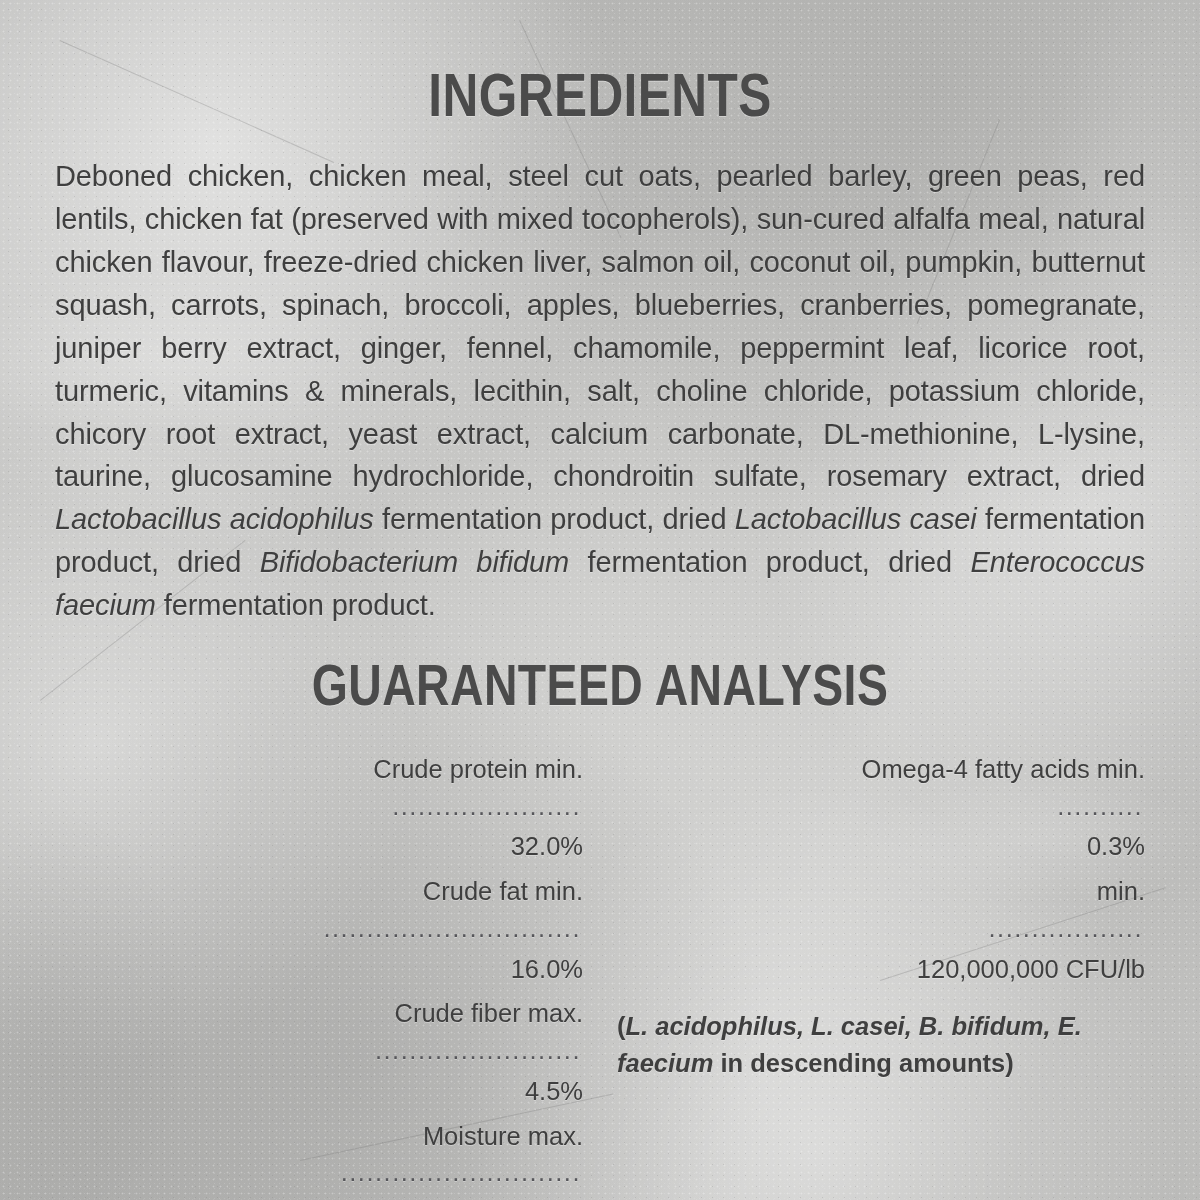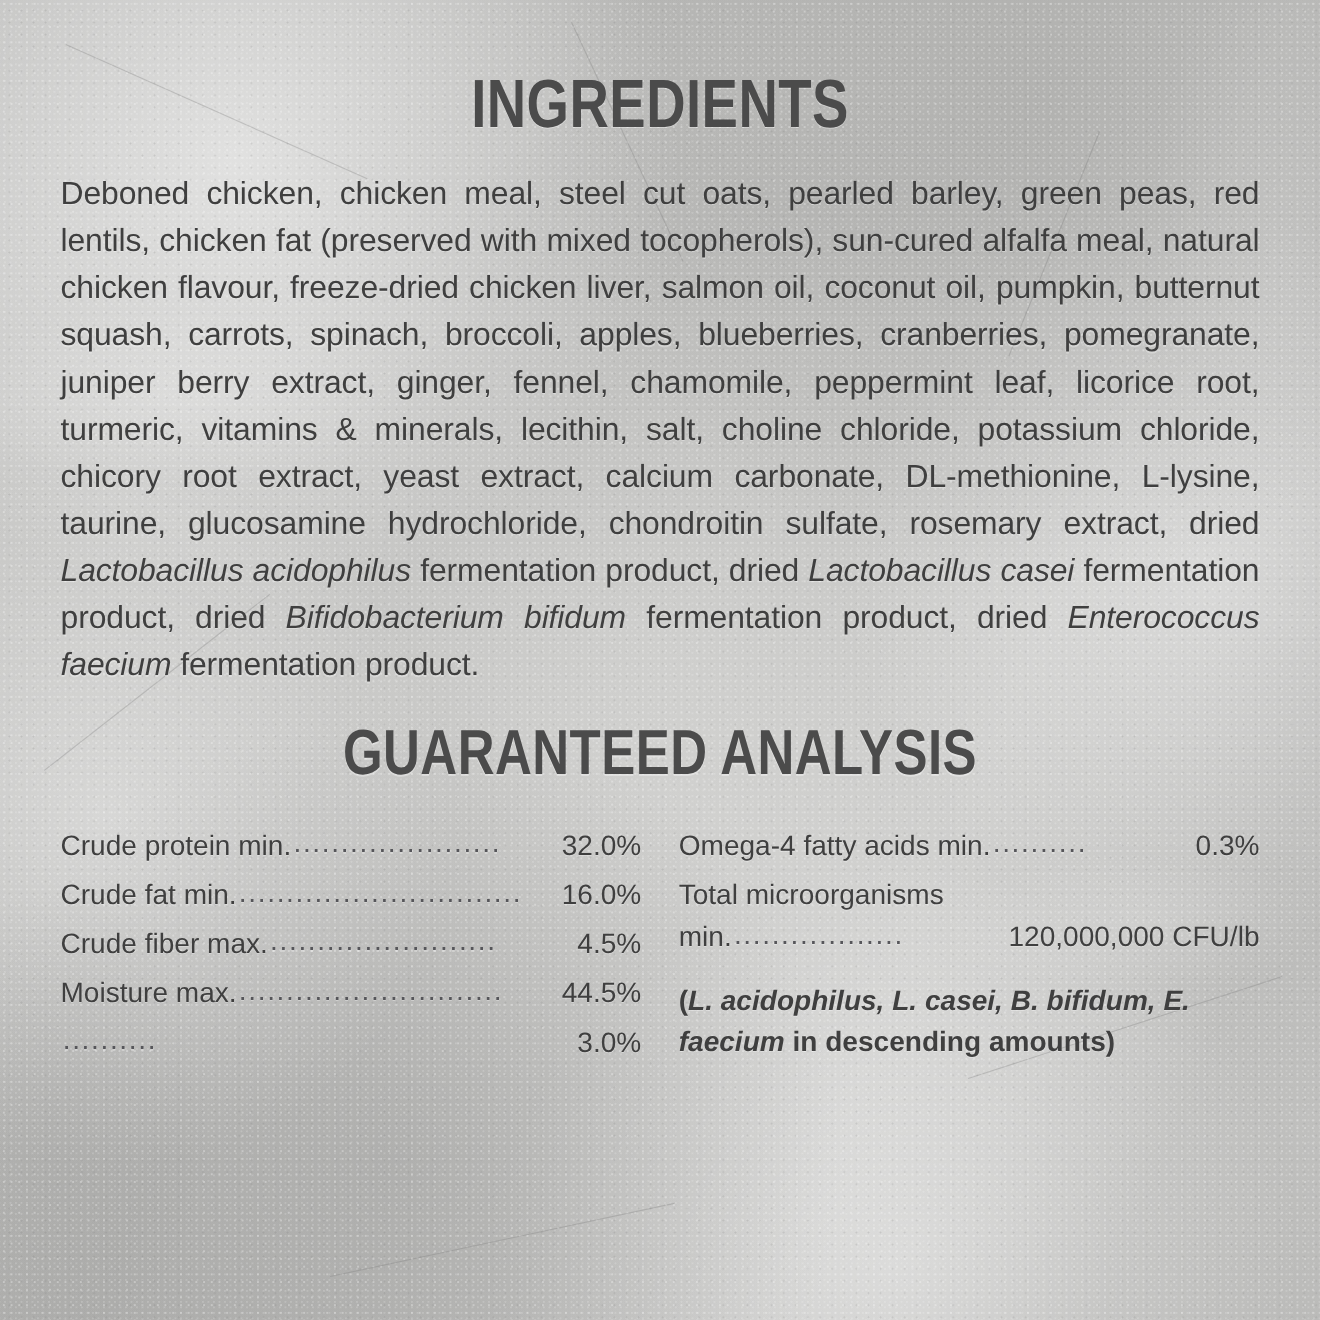--- a/index.html
+++ b/index.html
@@ -122,20 +122,21 @@
     line-height: 1.52;
     text-shadow: 0 1px 0 rgba(255,255,255,0.30);
   }
   .analysis .col { flex: 1 1 0; min-width: 0; }
 
   .ga-row {
     display: flex;
     align-items: flex-end;
     white-space: nowrap;
     margin-bottom: 6px;
+    flex-direction: column;
   }
   .ga-label { flex: 0 0 auto; }
   .ga-dots {
     flex: 1 1 auto;
     overflow: hidden;
     margin: 0 2px;
     letter-spacing: 1.5px;
     color: #56565a;
     transform: translateY(-2px);
   }
@@ -201,21 +202,20 @@
       </div>
 
       <div class="col">
         <div class="ga-row">
           <span class="ga-label">Omega-4 fatty acids min.</span>
           <span class="ga-dots">..........</span>
           <span class="ga-value">0.3%</span>
         </div>
 
         <div class="ga-block">
-          <div>Total microorganisms</div>
           <div class="ga-row">
             <span class="ga-label">min.</span>
             <span class="ga-dots">..................</span>
             <span class="ga-value">120,000,000 CFU/lb</span>
           </div>
         </div>
 
         <div class="ga-note"><span class="roman">(</span><span>L. acidophilus, L. casei, B. bifidum, E. faecium</span><span class="roman"> in descending amounts)</span></div>
       </div>
 

